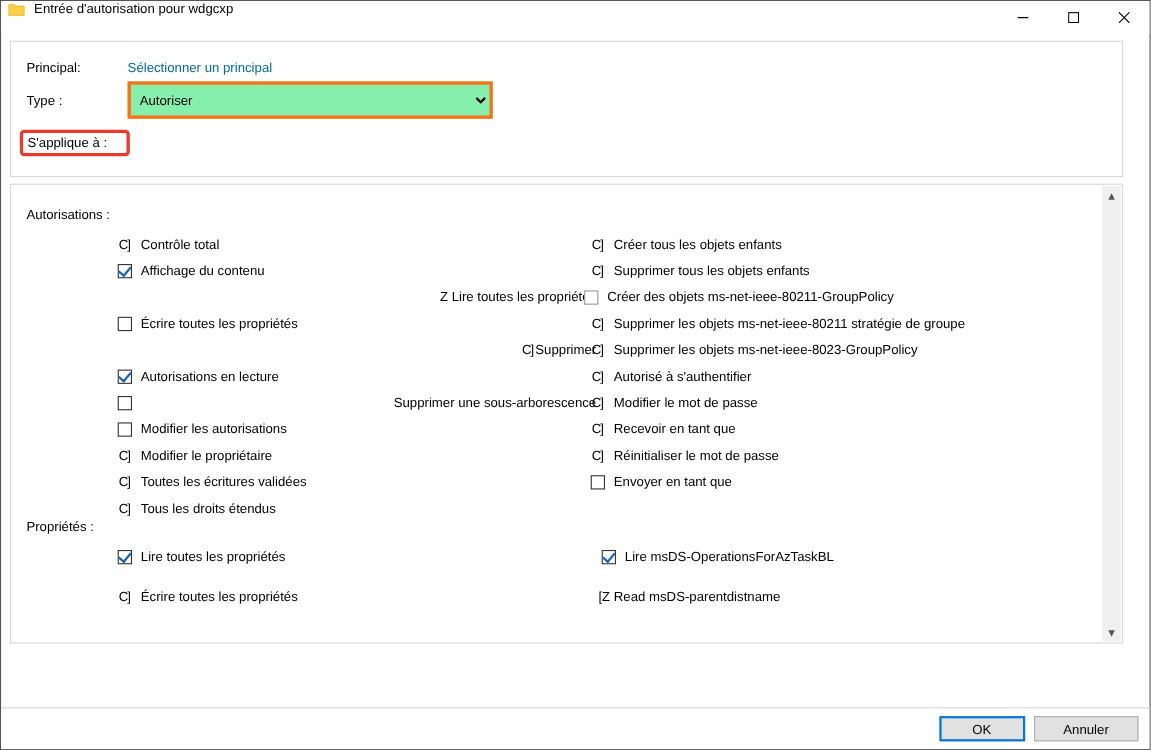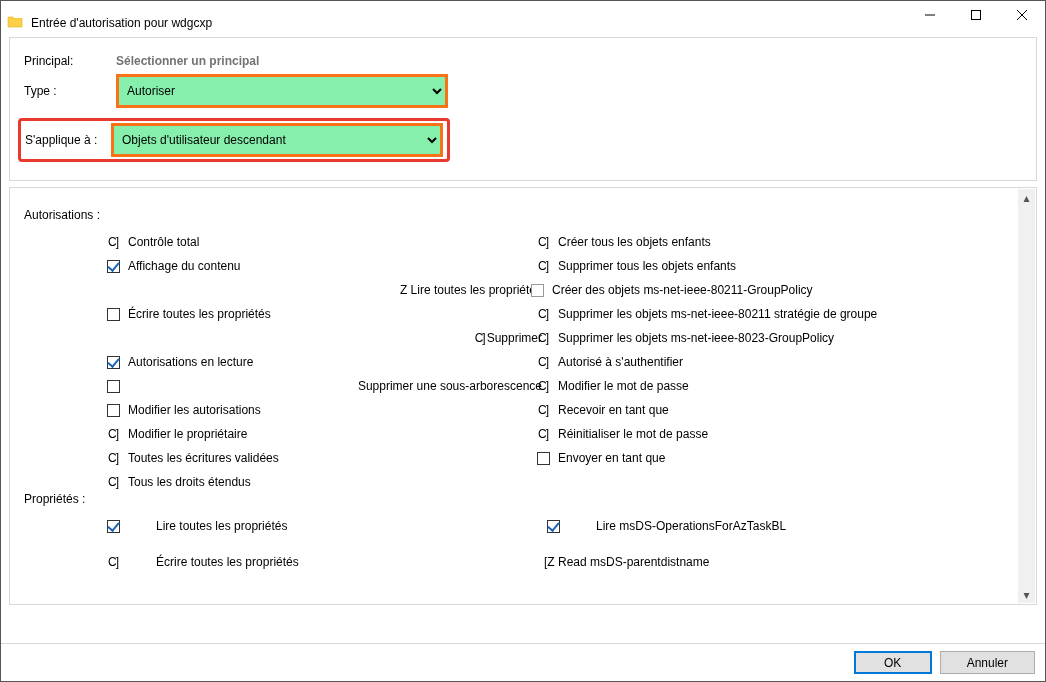--- a/index.html
+++ b/index.html
@@ -9,49 +9,49 @@
     font-size: 12px;
     color:#000;
     background:#fff;
     width:1046px; height:682px;
     overflow:hidden;
     border:1px solid #555;
   }
   
   .titlebar {
     height:30px;
-    display:flex; align-items:flex-end;
+    display:flex; align-items:flex-start;
     padding:0 0 0 6px;
     background:#fff;
     border-bottom:1px solid transparent;
   }
   .titlebar .foldericon { width:16px; height:16px; margin-right:8px; }
   .titlebar .title { flex:0 0 auto; font-size:12px; }
   .titlebar .spacer { flex:1; }
   .titlebar .winbtn {
     width:46px; height:30px; display:flex; align-items:center; justify-content:center;
   }
   .titlebar .winbtn svg { display:block; }
 
   
-  .client { padding:6px 8px 0 8px; }
+  .client { padding:6px 24px 0 8px; }
 
   
   .panel {
     border:1px solid #d8d8d8;
     background:#fff;
     padding:10px 14px 12px 14px;
     margin-bottom:6px;
   }
   .panel.bottom { height:418px; overflow:hidden; position:relative; }
 
   
   .row { display:flex; align-items:center; margin:6px 0; }
   .row .label { width:92px; }
-  .row .link { color:#737373; cursor:pointer;font-weight:bold; }
+  .row .link { color:#0369a1; cursor:pointer; }
   select.combo {
     width:332px; height:34px;
     background:#86efac;
     border:3px solid #f97316;
     font: inherit;
     padding:0 4px;
   }
   .highlight-box {
     border:3px solid #e83b2e;
     border-radius:4px;
@@ -75,21 +75,21 @@
   .col.left  { left:0; }
   .col.right { left:430px; }
   .perm {
     height:24px; display:flex; align-items:center;
     white-space:nowrap;
   }
   .perm .glyph { width:18px; display:inline-flex; justify-content:center; margin-right:6px; }
 
   .prop-grid { margin-left:80px; margin-top:8px; }
   .prop-row { display:flex; }
-  .prop-row .perm { width:440px;gap:28px; }
+  .prop-row .perm { width:440px; }
 
   
   .cb  { width:13px; height:13px; border:1px solid #333; display:inline-block; position:relative; background:#fff; }
   .cb.checked::after {
     content:""; position:absolute; left:2px; top:-1px; width:5px; height:9px;
     border:solid #1a63b5; border-width:0 2px 2px 0; transform:rotate(40deg);
   }
   .cj { font-family: inherit; font-size:12px; letter-spacing:-1px; }
 
   
@@ -156,23 +156,20 @@
     </div>
     <div class="row">
       <span class="label">Type :</span>
       <select class="combo">
         <option>Autoriser</option>
       </select>
     </div>
     <div class="row" style="margin-top:10px;">
       <span class="highlight-box">
         <span class="label">S'applique à :</span>
-        <select class="combo">
-          <option>Objets d'utilisateur descendant</option>
-        </select>
       </span>
     </div>
   </div>
 
   <div class="panel bottom">
 
     <div class="section-label">Autorisations :</div>
 
     <div class="perm-grid">
 

